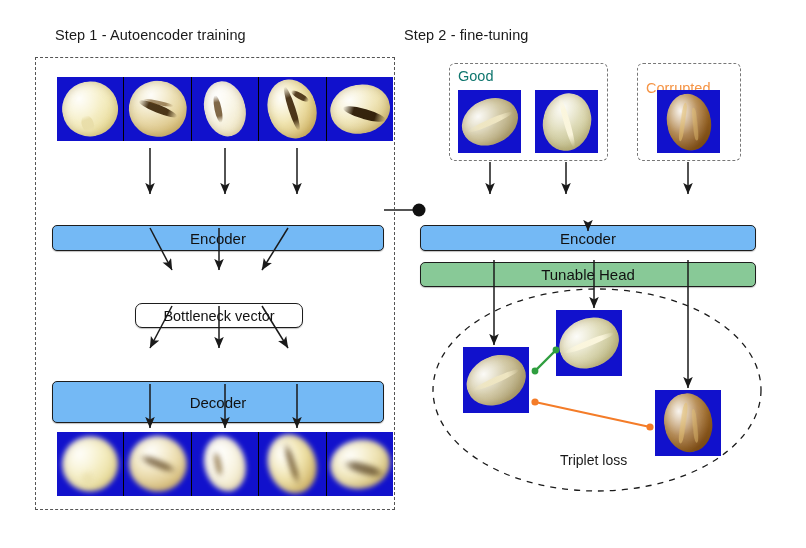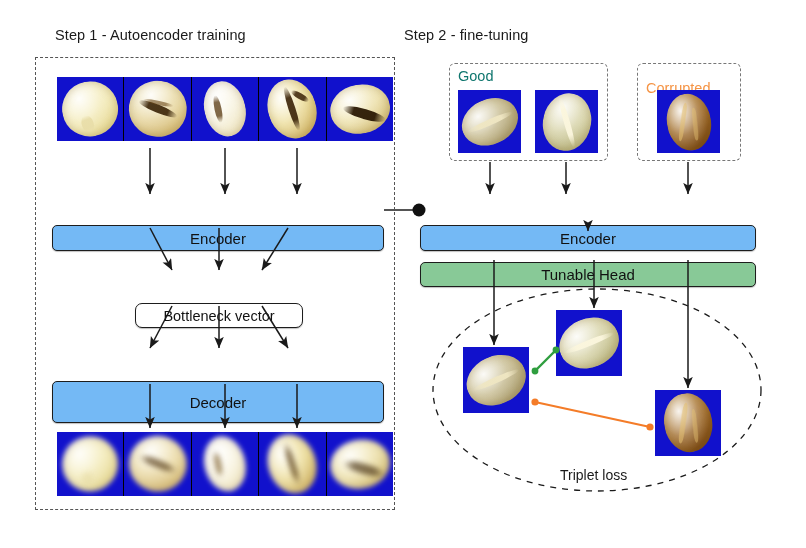--- a/index.html
+++ b/index.html
@@ -227,21 +227,21 @@
   <div class="bean-tile" style="left:556px; top:310px; width:66px; height:66px;">
     <div class="bean-body" style="--bw:92%; --bh:74%; --rot:-22deg; --c1:#e6e2bd; --c2:#d4d0a2; --c3:#b4b07c;"></div>
     <div class="bean-crease" style="--cw:80%; --ch:9%; --crot:-22deg; --cc:#fbf6dd; --cop:0.95;"></div>
   </div>
   <div class="bean-tile" style="left:655px; top:390px; width:66px; height:66px;">
     <div class="bean-body" style="--bw:72%; --bh:90%; --rot:-10deg; --c1:#c08b3a; --c2:#9a6422; --c3:#6d3f10;"></div>
     <div class="bean-crease" style="--cw:10%; --ch:62%; --crot:8deg; --cc:#e4c071; --cop:0.55; left:42%;"></div>
     <div class="bean-crease" style="--cw:9%; --ch:52%; --crot:-6deg; --cc:#e4c071; --cop:0.45; left:60%; top:54%;"></div>
   </div>
 
-  <div class="abs triplet-label" style="left:560px; top:467px;">Triplet loss</div>
+  <div class="abs triplet-label" style="left:560px; top:452px;">Triplet loss</div>
 
   <svg class="overlay" viewBox="0 0 806 548">
     <defs>
       <marker id="arrowBlack" markerWidth="9" markerHeight="9" refX="7.4" refY="3.2" orient="auto" markerUnits="strokeWidth">
         <path d="M0,0 L7.6,3.2 L0,6.4 L1.7,3.2 z" fill="#1a1a1a"></path>
       </marker>
     </defs>
 
     <g stroke="#1a1a1a" stroke-width="1.5" fill="none" marker-end="url(#arrowBlack)">
       <line x1="150" y1="148" x2="150" y2="194"></line>

